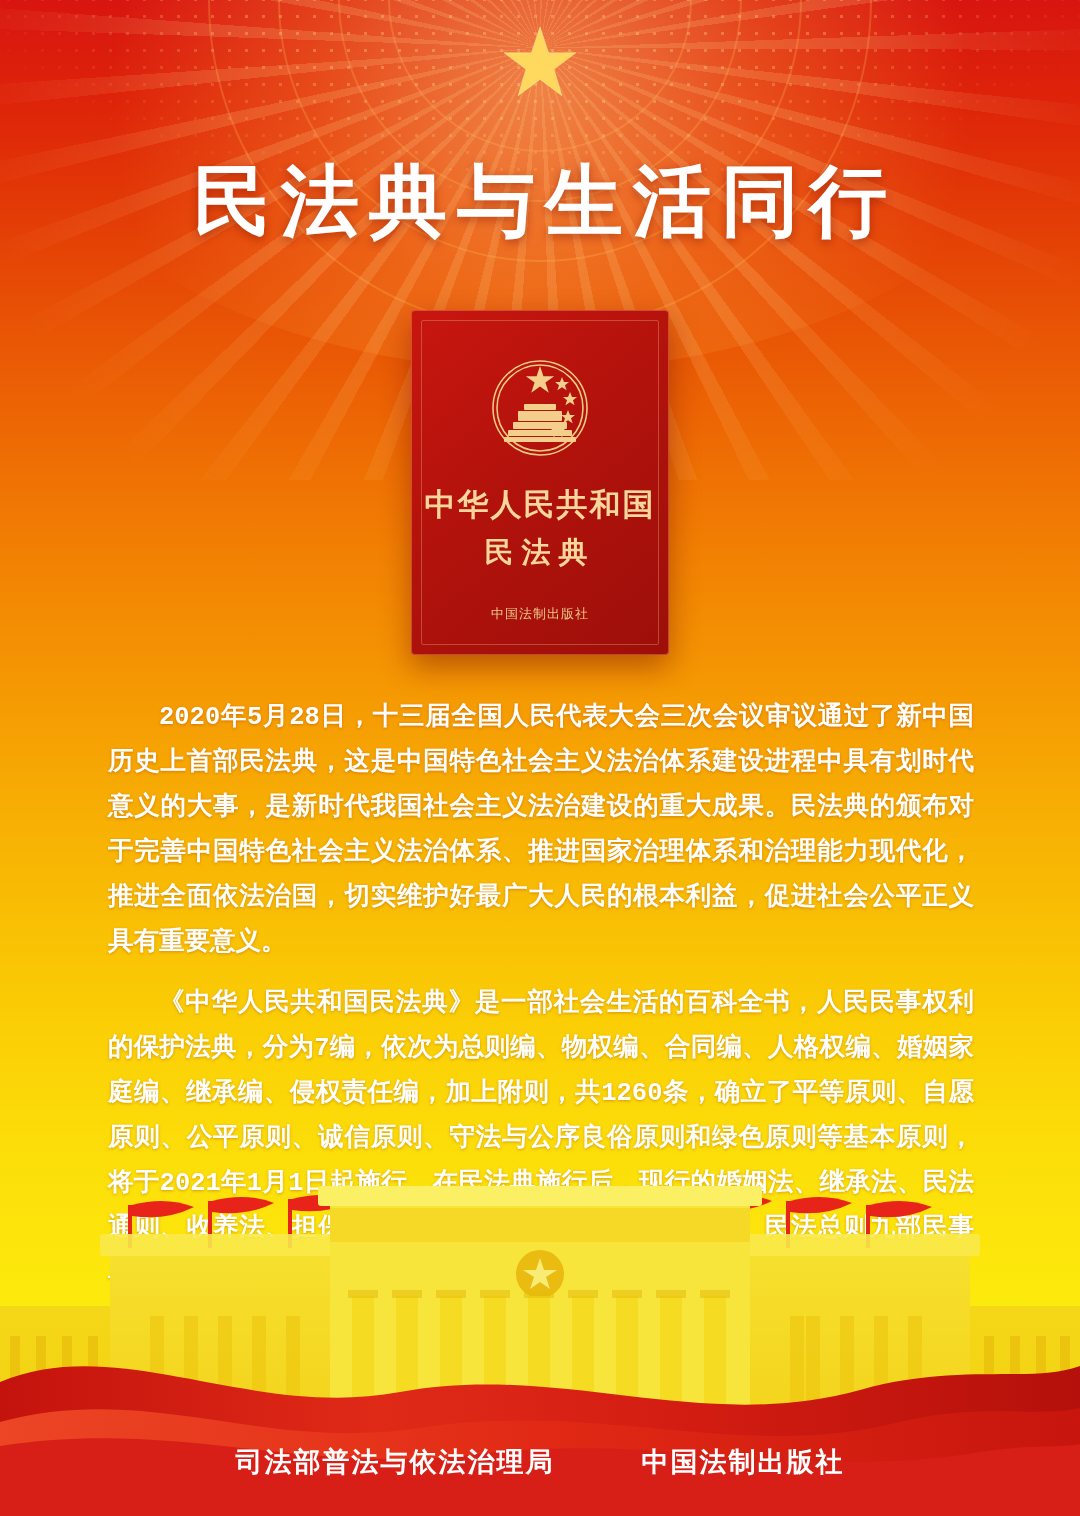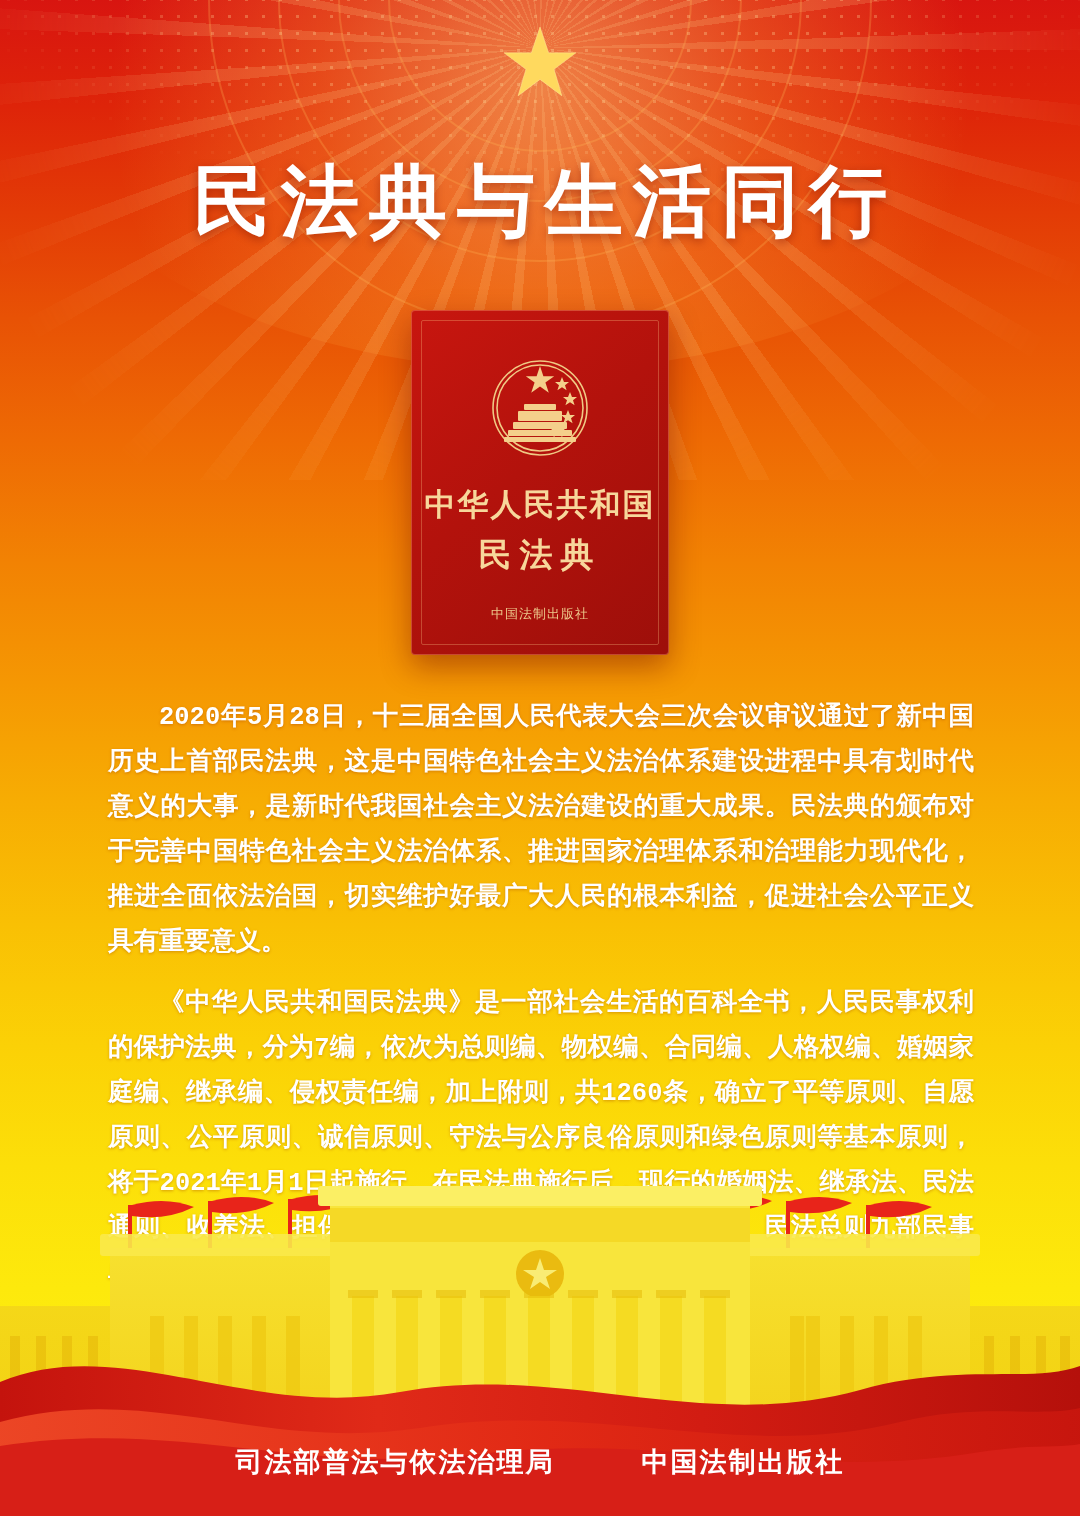--- a/index.html
+++ b/index.html
@@ -157,21 +157,21 @@
     text-align: center;
     color: #f7d79b;
     font-family: "DejaVu Serif", "Liberation Serif", serif;
     font-weight: bold;
     font-size: 31px;
     letter-spacing: 2px;
     line-height: 1.45;
   }
   .book-title .line2 {
     display: block;
-    font-size: 33px;
+    font-size: 29px;
     letter-spacing: 8px;
     margin-top: 4px;
   }
   .book-pub {
     position: absolute;
     left: 0;
     bottom: 32px;
     width: 100%;
     text-align: center;
     color: #edc98c;

